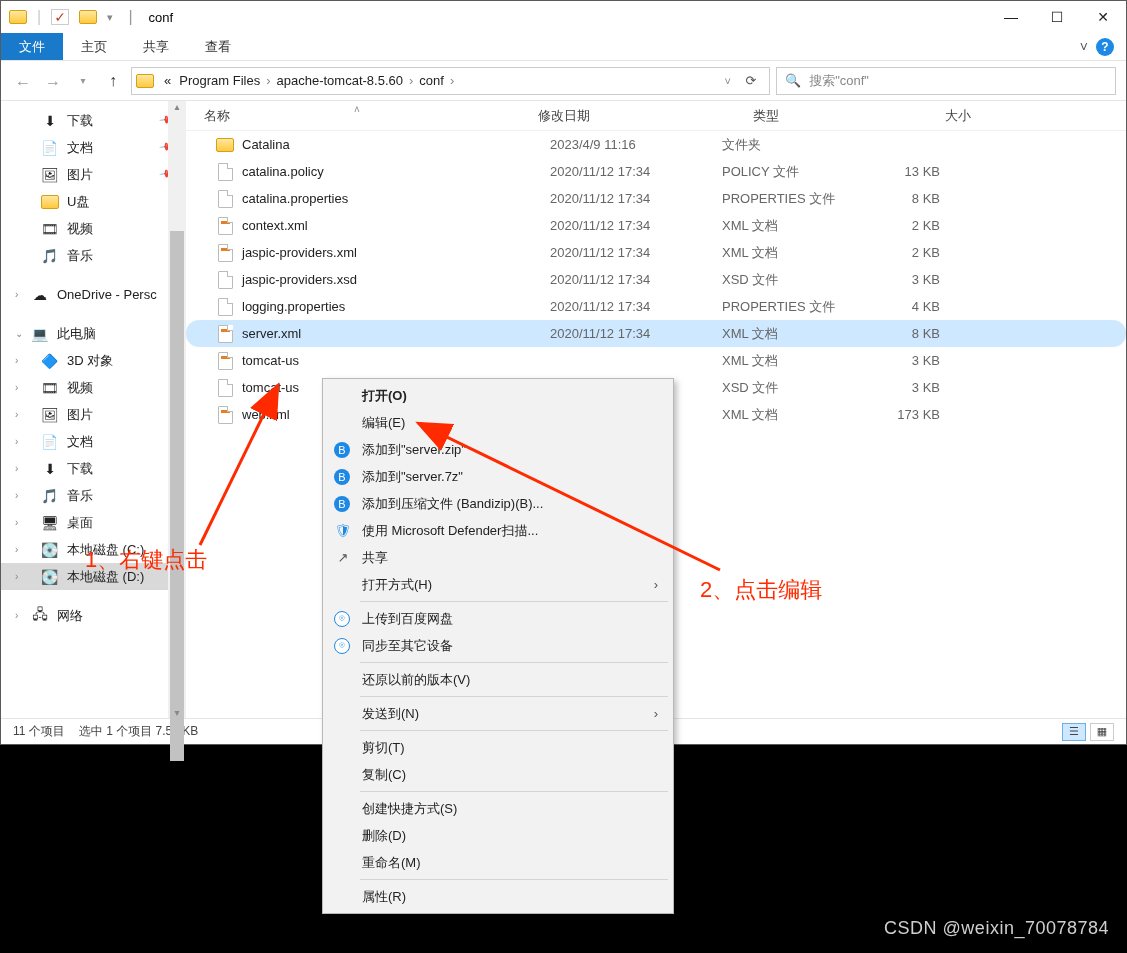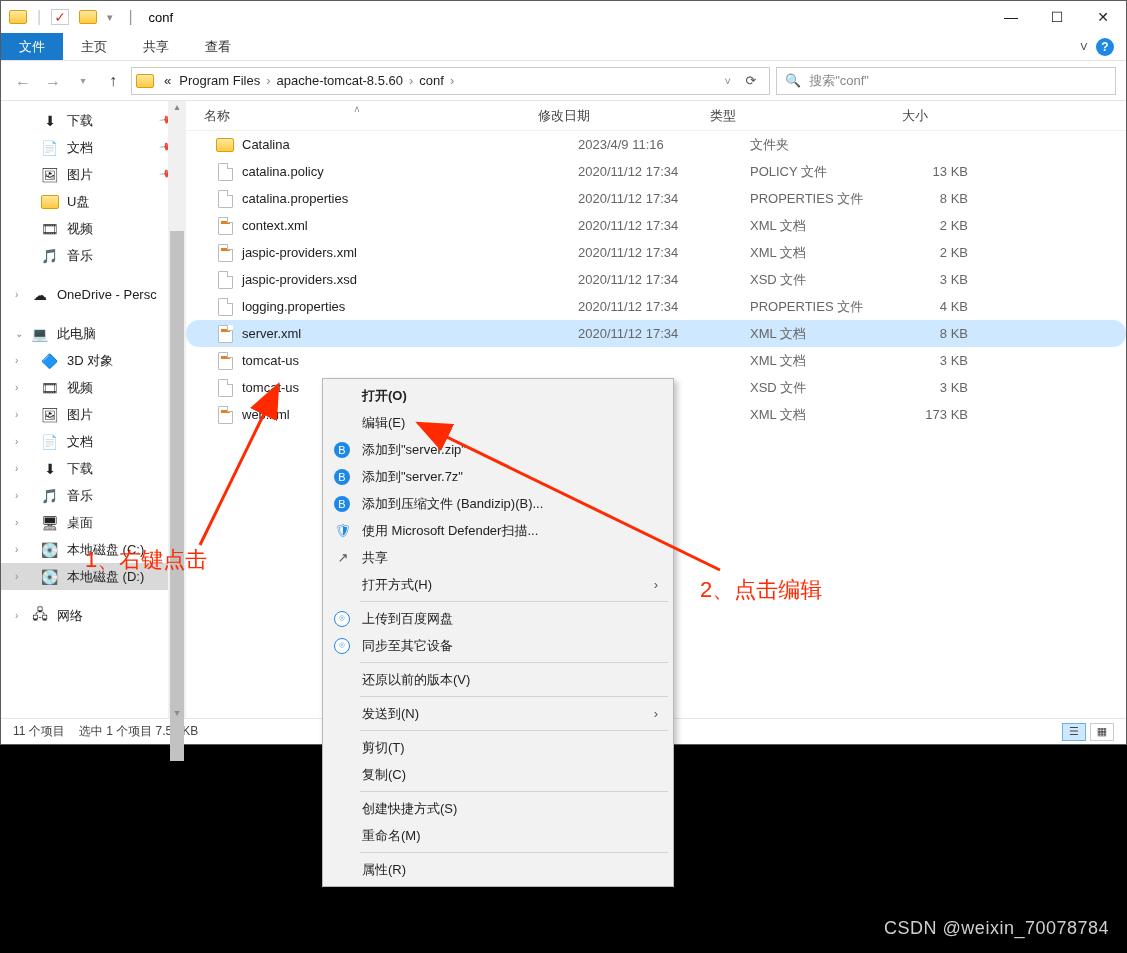--- a/index.html
+++ b/index.html
@@ -36,28 +36,28 @@
   .chev { position:absolute; left:14px; color:#888; font-size:10px;}
   .ico { width:18px; height:16px; display:inline-flex; align-items:center; justify-content:center; font-size:14px; }
   .ico.folder { background:linear-gradient(#ffe7a0,#ffc93c); border:1px solid #d4a017; border-radius:2px; width:18px;height:14px;}
   .sb-scroll { position:absolute; right:0; top:0; width:18px; height:100%; background:#f0f0f0;}
   .sb-thumb { position:absolute; right:2px; top:130px; width:14px; height:530px; background:#c2c2c2;}
   .sidebar-wrap { position:relative; height:100%;}
   .content { flex:1; position:relative; }
   .cols { display:flex; font-size:13px; color:#444; border-bottom:1px solid #f1f1f1; height:30px; align-items:center; padding-left:18px;}
   .col-name { width:334px; position:relative;}
   .col-date { width:172px;}
-  .col-type { width:132px;}
+  .col-type { width:132px;margin-left:43px;}
   .col-size { width:108px; text-align:right; padding-right:22px;}
   .sort-arrow { position:absolute; left:150px; top:-3px; font-size:10px; color:#888;}
   .files { }
   .row { display:flex; align-items:center; height:27px; font-size:13px; color:#222; padding-left:30px;}
   .row.selected { background:#cde8ff;border-radius:13px; }
   .row .c-name { width:334px; display:flex; align-items:center; gap:8px;}
-  .row .c-date { width:172px; color:#666;margin-left:28px;}
+  .row .c-date { width:172px; color:#666;}
   .row .c-type { width:132px; color:#666;}
   .row .c-size { width:108px; text-align:right; color:#666; padding-right:22px;}
   .file-ico { width:18px;height:18px; display:inline-flex;align-items:center;justify-content:center;}
   .ico-folder { width:18px;height:14px;background:linear-gradient(#ffe7a0,#ffc93c);border:1px solid #d4a017;border-radius:2px;}
   .ico-file { width:15px;height:18px;background:#fff;border:1px solid #bbb;border-radius:1px;position:relative;}
   .ico-file::after{content:"";position:absolute;right:-1px;top:-1px;width:5px;height:5px;background:#fff;border-left:1px solid #bbb;border-bottom:1px solid #bbb;}
   .ico-xml::before{content:"";position:absolute;left:2px;top:3px;right:2px;height:3px;background:#e67e22;}
   .statusbar { height:26px; border-top:1px solid #e5e5e5; display:flex; align-items:center; font-size:12px; color:#444; padding:0 12px; gap:14px;}
   .status-right { margin-left:auto; display:flex; gap:4px;}
   .view-btn { width:24px;height:18px;border:1px solid #ccc;display:flex;align-items:center;justify-content:center;font-size:11px;}
@@ -429,20 +429,23 @@
       <span>剪切(T)</span>
     </div>
     <div class="cm-item">
       <span>复制(C)</span>
     </div>
     <div class="cm-sep"></div>
     <div class="cm-item">
       <span>创建快捷方式(S)</span>
     </div>
     <div class="cm-item">
+      <span>删除(D)</span>
+    </div>
+    <div class="cm-item">
       <span>重命名(M)</span>
     </div>
     <div class="cm-sep"></div>
     <div class="cm-item">
       <span>属性(R)</span>
     </div>
   </div>
 
 <svg class="svg-overlay">
   <defs>

